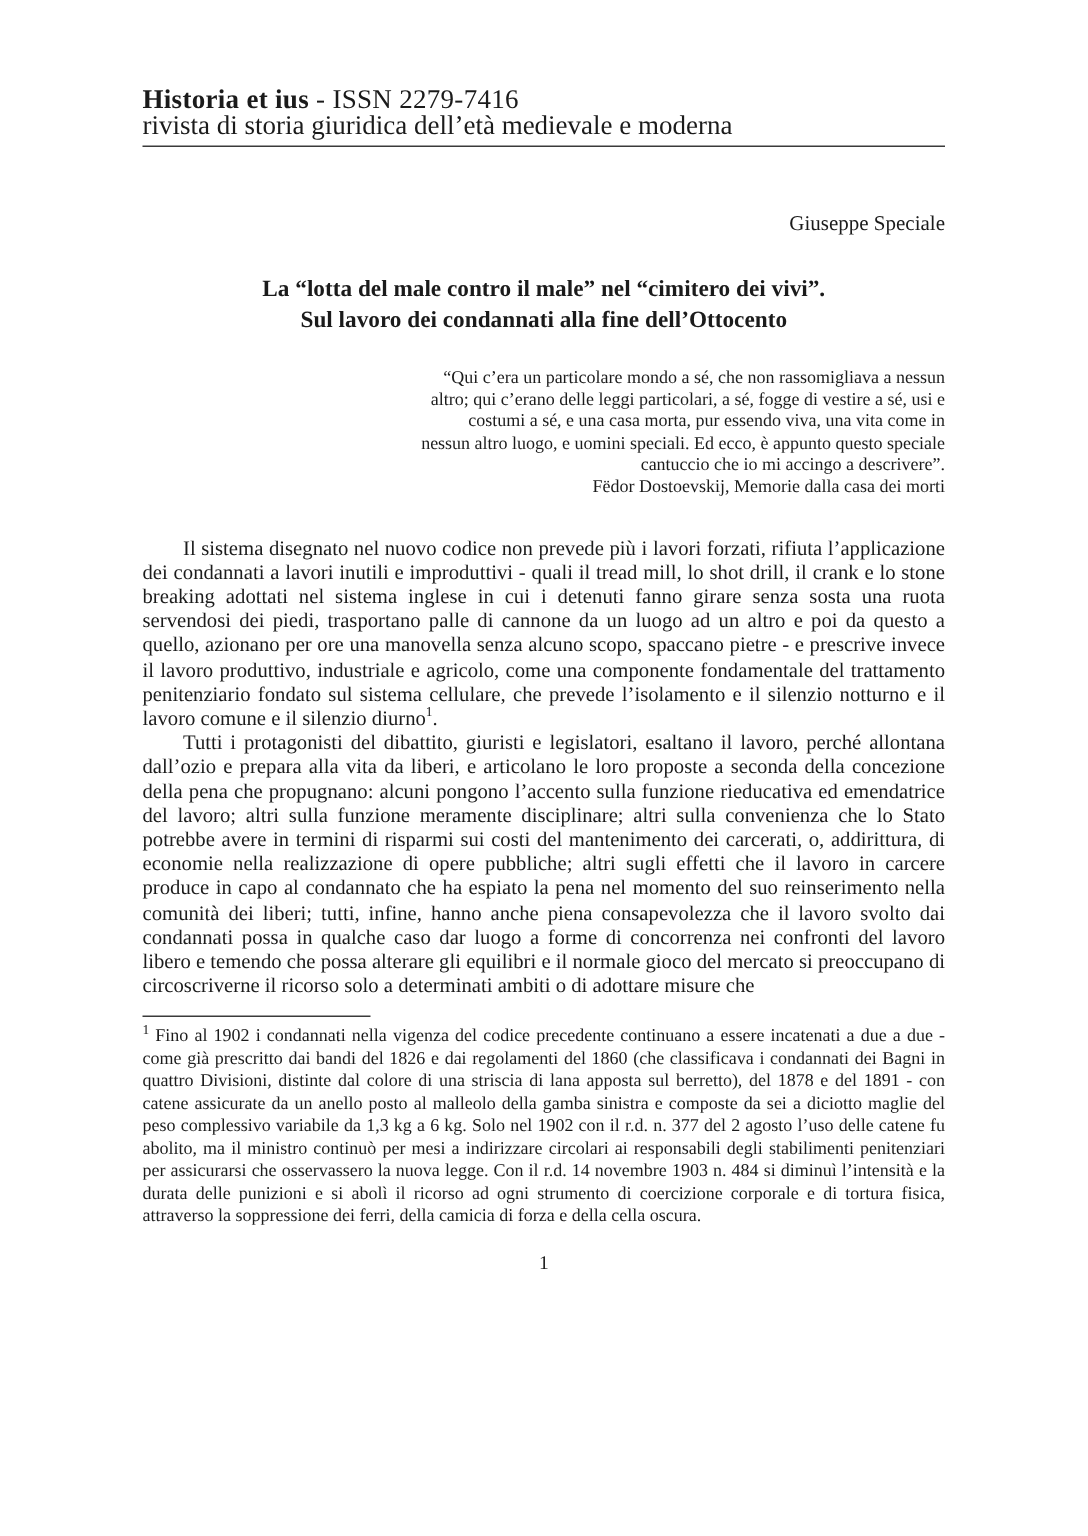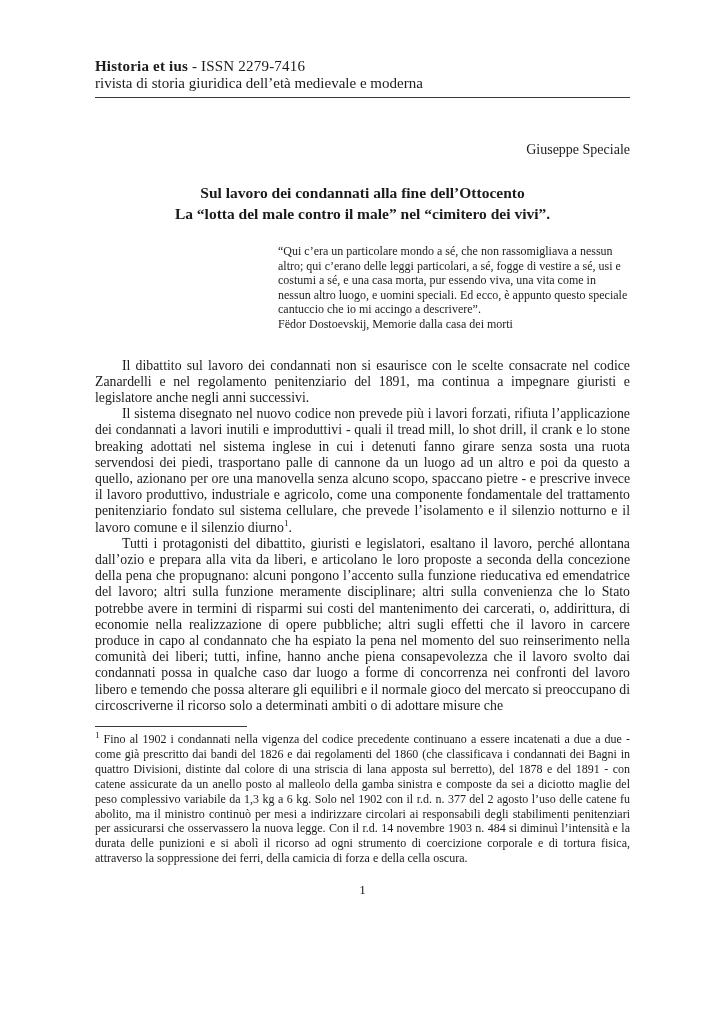--- a/index.html
+++ b/index.html
@@ -13,21 +13,21 @@
     height: 1024px;
     margin: 0 auto;
     background: #ffffff;
     box-sizing: border-box;
     padding: 58px 95px 0 95px;
     font-family: "Liberation Serif", "DejaVu Serif", serif;
     color: #1b1b1b;
     overflow: hidden;
   }
   
-  .journal-header { font-size: 15px; line-height: 16px; }
+  .journal-header { font-size: 18px; line-height: 16px; }
   .journal-line1 { letter-spacing: 0.2px; }
   .journal-name { font-weight: bold; }
   .journal-line2 {
     display: flex;
     justify-content: space-between;
     align-items: baseline;
     margin-top: 1px;
     gap: 44px;
   }
   .header-rule {
@@ -45,20 +45,21 @@
     text-align: center;
     font-weight: bold;
     font-size: 15.5px;
     line-height: 21px;
     margin-top: 24px;
   }
   
   .epigraph {
     width: 352px;
     margin: 20px 0 0 auto;
+    text-align: right;
     font-size: 12px;
     line-height: 14.6px;
   }
   .epigraph-attr { margin-top: 0; }
   
   .body-text { margin-top: 26px; }
   .body-para {
     margin: 0;
     text-align: justify;
     text-indent: 27px;
@@ -103,33 +104,32 @@
     <div class="journal-line2">
       <span>rivista di storia giuridica dell’età medievale e moderna</span>
     </div>
     <hr class="header-rule">
   </header>
 
   <main>
     <div class="author">Giuseppe Speciale</div>
 
     <h1 class="article-title">
+      <div>La “lotta del male contro il male” nel “cimitero dei vivi”.</div>
       <div>Sul lavoro dei condannati alla fine dell’Ottocento</div>
-      <div>La “lotta del male contro il male” nel “cimitero dei vivi”.</div>
     </h1>
 
     <div class="epigraph">
       <div class="epigraph-text">“Qui c’era un particolare mondo a sé, che non rassomigliava a nessun altro; qui c’erano delle leggi particolari, a sé, fogge di vestire a sé, usi e costumi a sé, e una casa morta, pur essendo viva, una vita come in nessun altro luogo, e uomini speciali. Ed ecco, è appunto questo speciale cantuccio che io mi accingo a descrivere”.</div>
       <div class="epigraph-attr">
         <span>Fëdor Dostoevskij, </span><span class="italic">Memorie dalla casa dei morti</span>
       </div>
     </div>
 
     <div class="body-text">
-      <p class="body-para"><span>Il dibattito sul lavoro dei condannati non si esaurisce con le scelte consacrate nel codice Zanardelli e nel regolamento penitenziario del 1891, ma continua a impegnare giuristi e legislatore anche negli anni successivi.</span></p>
       <p class="body-para"><span>Il sistema disegnato nel nuovo codice non prevede più i lavori forzati, rifiuta l’applicazione dei condannati a lavori inutili e improduttivi - quali il </span><span class="italic">tread mill</span><span>, lo </span><span class="italic">shot drill</span><span>, il </span><span class="italic">crank</span><span> e lo </span><span class="italic">stone breaking</span><span> adottati nel sistema inglese in cui i detenuti fanno girare senza sosta una ruota servendosi dei piedi, trasportano palle di cannone da un luogo ad un altro e poi da questo a quello, azionano per ore una manovella senza alcuno scopo, spaccano pietre - e prescrive invece il lavoro produttivo, industriale e agricolo, come una componente fondamentale del trattamento penitenziario fondato sul sistema cellulare, che prevede l’isolamento e il silenzio notturno e il lavoro comune e il silenzio diurno</span><sup>1</sup><span>.</span></p>
       <p class="body-para"><span>Tutti i protagonisti del dibattito, giuristi e legislatori, esaltano il lavoro, perché allontana dall’ozio e prepara alla vita da liberi, e articolano le loro proposte a seconda della concezione della pena che propugnano: alcuni pongono l’accento sulla funzione rieducativa ed emendatrice del lavoro; altri sulla funzione meramente disciplinare; altri sulla convenienza che lo Stato potrebbe avere in termini di risparmi sui costi del mantenimento dei carcerati, o, addirittura, di economie nella realizzazione di opere pubbliche; altri sugli effetti che il lavoro in carcere produce in capo al condannato che ha espiato la pena nel momento del suo reinserimento nella comunità dei liberi; tutti, infine, hanno anche piena consapevolezza che il lavoro svolto dai condannati possa in qualche caso dar luogo a forme di concorrenza nei confronti del lavoro libero e temendo che possa alterare gli equilibri e il normale gioco del mercato si preoccupano di circoscriverne il ricorso solo a determinati ambiti o di adottare misure che</span></p>
     </div>
   </main>
 
   <footer>
     <hr class="footnote-rule">
     <p class="footnote-para"><sup>1</sup><span> Fino al 1902 i condannati nella vigenza del codice precedente continuano a essere incatenati a due a due - come già prescritto dai bandi del 1826 e dai regolamenti del 1860 (che classificava i condannati dei Bagni in quattro Divisioni, distinte dal colore di una striscia di lana apposta sul berretto), del 1878 e del 1891 - con catene assicurate da un anello posto al malleolo della gamba sinistra e composte da sei a diciotto maglie del peso complessivo variabile da 1,3 kg a 6 kg. Solo nel 1902 con il r.d. n. 377 del 2 agosto l’uso delle catene fu abolito, ma il ministro continuò per mesi a indirizzare circolari ai responsabili degli stabilimenti penitenziari per assicurarsi che osservassero la nuova legge. Con il r.d. 14 novembre 1903 n. 484 si diminuì l’intensità e la durata delle punizioni e si abolì il ricorso ad ogni strumento di coercizione corporale e di tortura fisica, attraverso la soppressione dei ferri, della camicia di forza e della cella oscura.</span></p>
     <div class="page-number">1</div>
   </footer>

